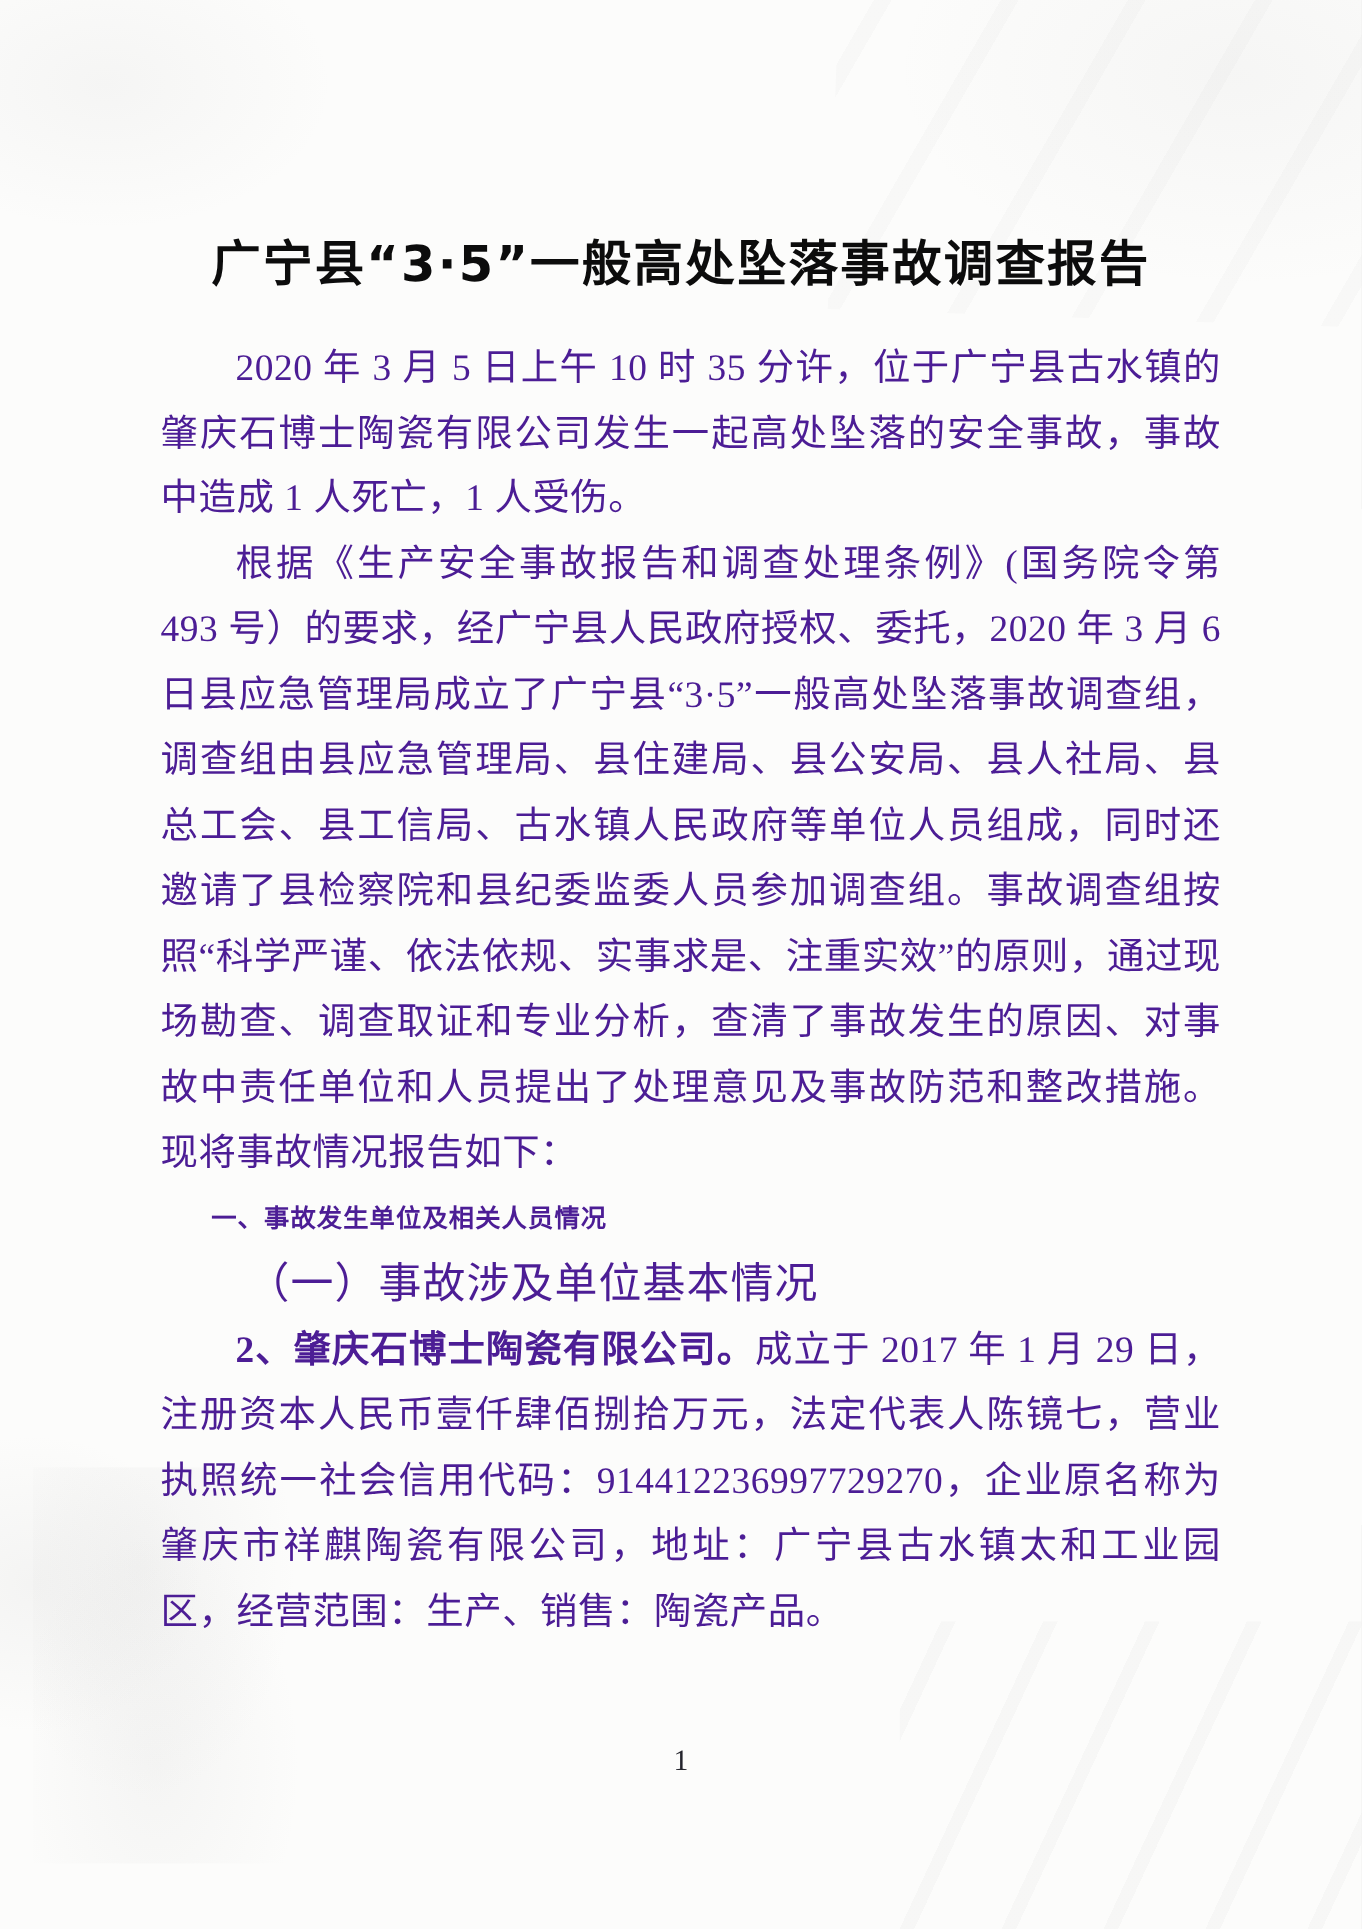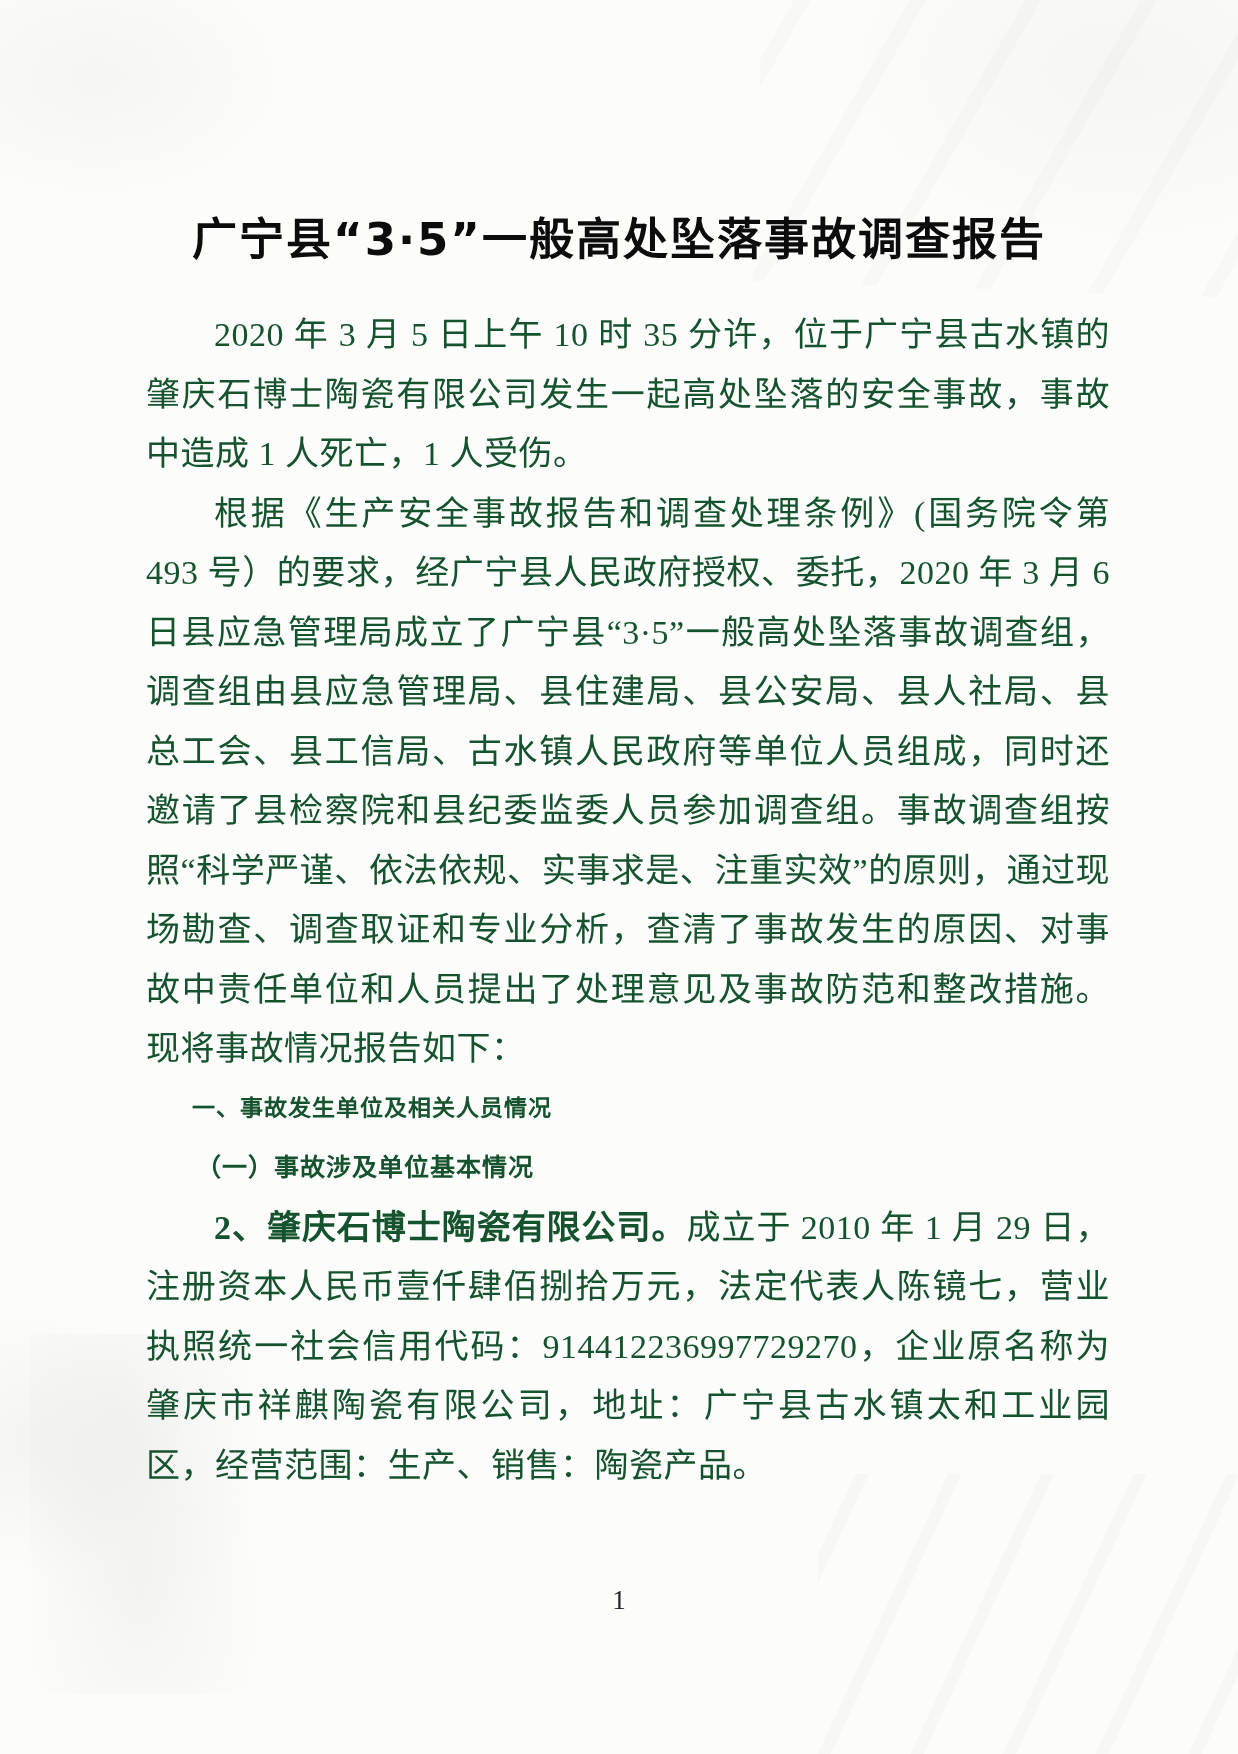--- a/index.html
+++ b/index.html
@@ -34,36 +34,36 @@
   .content {
     position: absolute;
     top: 305px;
     left: 146px;
     width: 964px;
     font-size: 34px;
     line-height: 59.5px;
     text-align: justify;
     text-justify: inter-character;
     letter-spacing: 0.5px;
-    color: #14532d;
+    color: #4c1d95;
   }
   .content p {
     margin: 0;
     padding: 0;
     text-indent: 2em;
   }
   .heading-l1 {
     font-family: "DejaVu Sans", "Liberation Sans", sans-serif;
     font-weight: 700;
     font-size: 23px;
     letter-spacing: 1px;
   }
   .heading-l2 {
-    font-weight: 700;
-    font-size: 25px;
+    font-weight: 400;
+    font-size: 39px;
     letter-spacing: 1px;
   }
   .lead-bold {
     font-weight: 700;
   }
   .page-num {
     position: absolute;
     top: 1585px;
     left: 0;
     right: 0;
@@ -113,18 +113,18 @@
   <div class="smudge smudge-bl"></div>
   <div class="smudge smudge-br"></div>
 
   <h1 class="doc-title">广宁县“3·5”一般高处坠落事故调查报告</h1>
 
   <div class="content">
     <p>2020 年 3 月 5 日上午 10 时 35 分许，位于广宁县古水镇的肇庆石博士陶瓷有限公司发生一起高处坠落的安全事故，事故中造成 1 人死亡，1 人受伤。</p>
     <p>根据《生产安全事故报告和调查处理条例》(国务院令第 493 号）的要求，经广宁县人民政府授权、委托，2020 年 3 月 6 日县应急管理局成立了广宁县“3·5”一般高处坠落事故调查组，调查组由县应急管理局、县住建局、县公安局、县人社局、县总工会、县工信局、古水镇人民政府等单位人员组成，同时还邀请了县检察院和县纪委监委人员参加调查组。事故调查组按照“科学严谨、依法依规、实事求是、注重实效”的原则，通过现场勘查、调查取证和专业分析，查清了事故发生的原因、对事故中责任单位和人员提出了处理意见及事故防范和整改措施。现将事故情况报告如下：</p>
     <p class="heading-l1">一、事故发生单位及相关人员情况</p>
     <p class="heading-l2">（一）事故涉及单位基本情况</p>
-    <p><span class="lead-bold">2、肇庆石博士陶瓷有限公司。</span><span>成立于 2010 年 1 月 29 日，注册资本人民币壹仟肆佰捌拾万元，法定代表人陈镜七，营业执照统一社会信用代码：914412236997729270，企业原名称为肇庆市祥麒陶瓷有限公司，地址：广宁县古水镇太和工业园区，经营范围：生产、销售：陶瓷产品。</span></p>
+    <p><span class="lead-bold">2、肇庆石博士陶瓷有限公司。</span><span>成立于 2017 年 1 月 29 日，注册资本人民币壹仟肆佰捌拾万元，法定代表人陈镜七，营业执照统一社会信用代码：914412236997729270，企业原名称为肇庆市祥麒陶瓷有限公司，地址：广宁县古水镇太和工业园区，经营范围：生产、销售：陶瓷产品。</span></p>
   </div>
 
   <div class="page-num">1</div>
 
 </div>
 
 </body></html>

